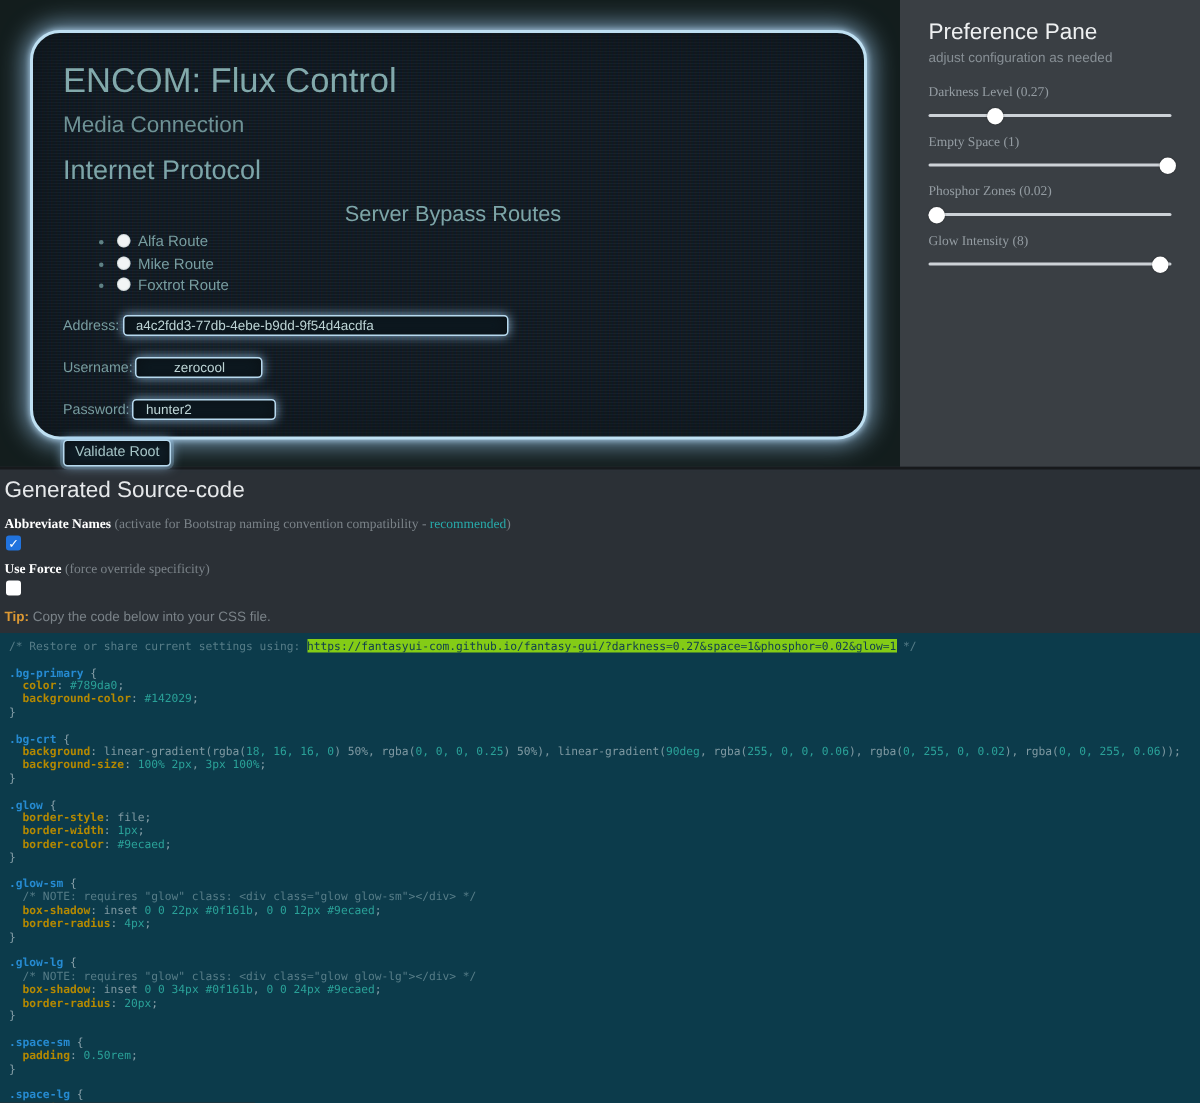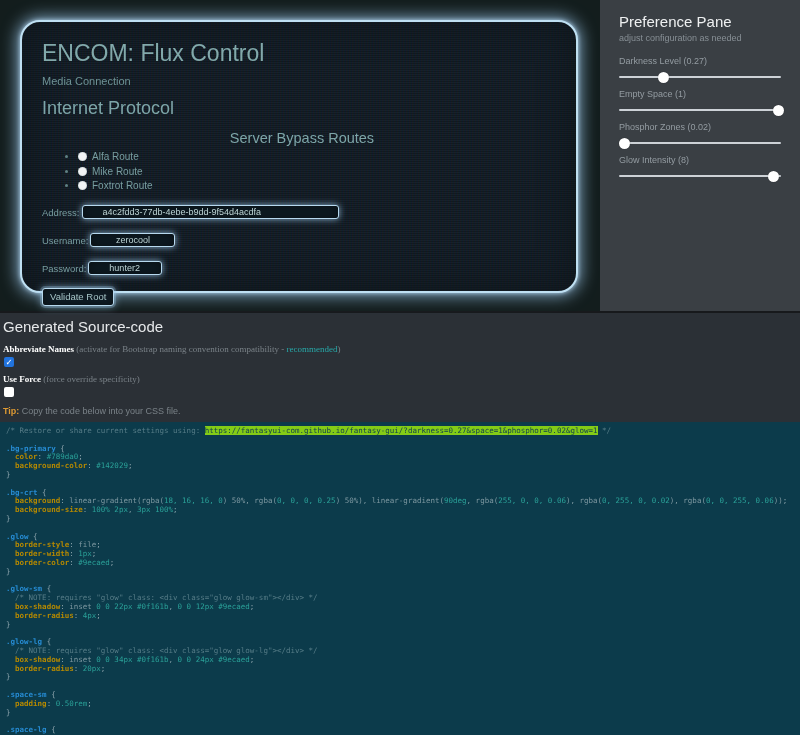--- a/index.html
+++ b/index.html
@@ -20,49 +20,49 @@
     background-color:#142029;
     background-image:
       linear-gradient(rgba(18,16,16,0) 50%, rgba(0,0,0,0.25) 50%),
       linear-gradient(90deg, rgba(255,0,0,0.06), rgba(0,255,0,0.02), rgba(0,0,255,0.06));
     background-size:100% 2px, 3px 100%;
     color:#789da0;
     border:2px solid #bfe0f2; border-radius:20px;
     box-shadow:0 0 16px 3px rgba(158,202,237,0.75), 0 0 4px rgba(206,232,248,0.9), inset 0 0 34px #0f161b;
   }
   .h1 { font-size:23px; color:#82a9ab; margin:2px 0 8px; font-weight:400; }
-  .sub { font-size:11px; color:#6e9295; margin:0 0 11px; }
+  .sub { font-size:15px; color:#6e9295; margin:0 0 11px; }
   .h2 { font-size:18px; color:#7da5a8; margin:0 0 11px; font-weight:400; }
   .h3 { font-size:14.5px; color:#7da5a8; margin:0 0 5px 6px; font-weight:400;text-align:center; }
   ul.routes { margin:0 0 2px 24px; padding-left:12px; color:#5f8184; font-size:10px; }
   ul.routes li { margin-bottom:3.5px; }
   .radio { display:inline-block; width:9px; height:9px; border-radius:50%; background:#f2f5f5; vertical-align:-1px; margin-right:5px; box-shadow:inset 0 0 1px #7b8d92; }
   .route-label { color:#789da0; }
 
   .frow { display:flex; align-items:center; margin-top:14px; }
   .frow label { font-size:9.5px; color:#789da0; margin-right:2px; white-space:nowrap; }
   .frow input {
-    height:14px; font-size:9px; color:#bdd4d5; padding:1px 20px;
+    height:14px; font-size:9px; color:#bdd4d5; padding:1px 8px;
     font-family:"Liberation Sans", sans-serif;
     background:#0d1a22; border:1px solid #b7d9ee; border-radius:3px; outline:none;
     box-shadow:0 0 7px rgba(158,202,237,0.85), inset 0 0 10px #0a1014;
   }
   .btn {
     margin-top:13px; padding:2px 7px 3px; font-size:9.5px; color:#a5c4c6;
     font-family:"Liberation Sans", sans-serif;
     background:#0f1c25; border:1px solid #b7d9ee; border-radius:3px; cursor:pointer;
     box-shadow:0 0 0 2px rgba(158,202,237,0.25), 0 0 8px rgba(158,202,237,0.8), inset 0 0 8px #0a1014;
     text-align:center;
   }
 
   
   .prefs { width:200px; background:#3a3f44; padding:13px 19px; }
   .pref-title { font-size:15px; color:#eef0f1; margin-bottom:3px; }
   .pref-sub { font-size:9px; color:#878f95; margin-bottom:13px; }
-  .slider-group { margin-bottom:11px; }
+  .slider-group { margin-bottom:11px;font-family:Liberation Serif, serif; }
   .slider-label { font-size:9px; color:#949ca2; margin-bottom:10px; }
   .slider-track { position:relative; height:2px; background:#cdd2d7; border-radius:1px; margin-bottom:9px; cursor:pointer; }
   .slider-thumb { position:absolute; top:-4.5px; width:11px; height:11px; border-radius:50%; background:#ffffff; box-shadow:0 0 1px rgba(0,0,0,0.5); cursor:grab; }
 
   
   .codegen { background:#2b3036; border-top:2px solid #17191c; height:424px; }
   .code-head { font-size:15px; color:#e6e8ea; font-weight:400; margin:5px 0 9px 3px; }
   .opt { margin-left:3px;font-family:Liberation Serif, serif; }
   .opt-line { font-size:9px; line-height:10px; }
   .opt-label { color:#ffffff; font-weight:bold; }
@@ -108,21 +108,21 @@
           <div class="frow">
             <label>Address:</label>
             <input type="text" value="a4c2fdd3-77db-4ebe-b9dd-9f54d4acdfa" style="width: 257px;">
           </div>
           <div class="frow">
             <label>Username:</label>
             <input type="text" value="zerocool" style="width: 85px; text-align: center;">
           </div>
           <div class="frow">
             <label>Password:</label>
-            <input type="text" value="hunter2" style="width: 74px;">
+            <input type="text" value="hunter2" style="width: 96px;">
           </div>
         </div>
       <button class="btn">Validate Root</button>
     </div>
   </div>
 
   <div class="prefs">
     <div class="pref-title">Preference Pane</div>
     <div class="pref-sub">adjust configuration as needed</div>
     <div id="sliders">

